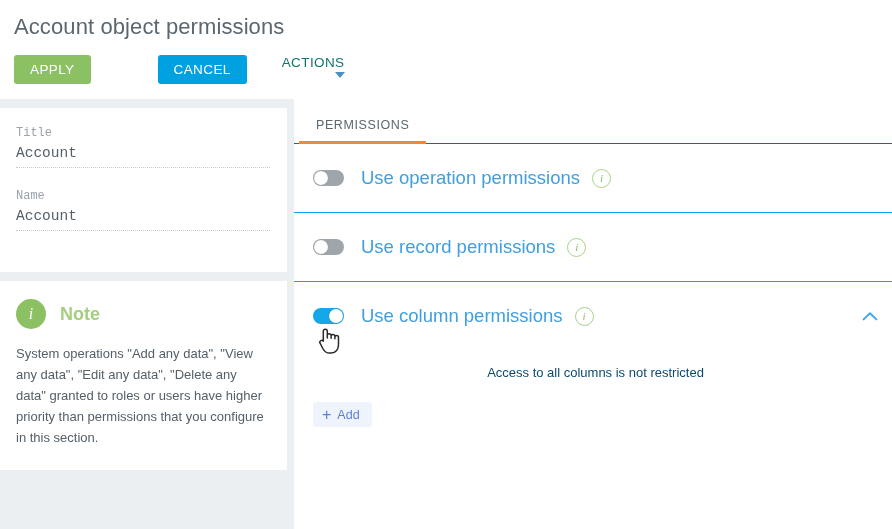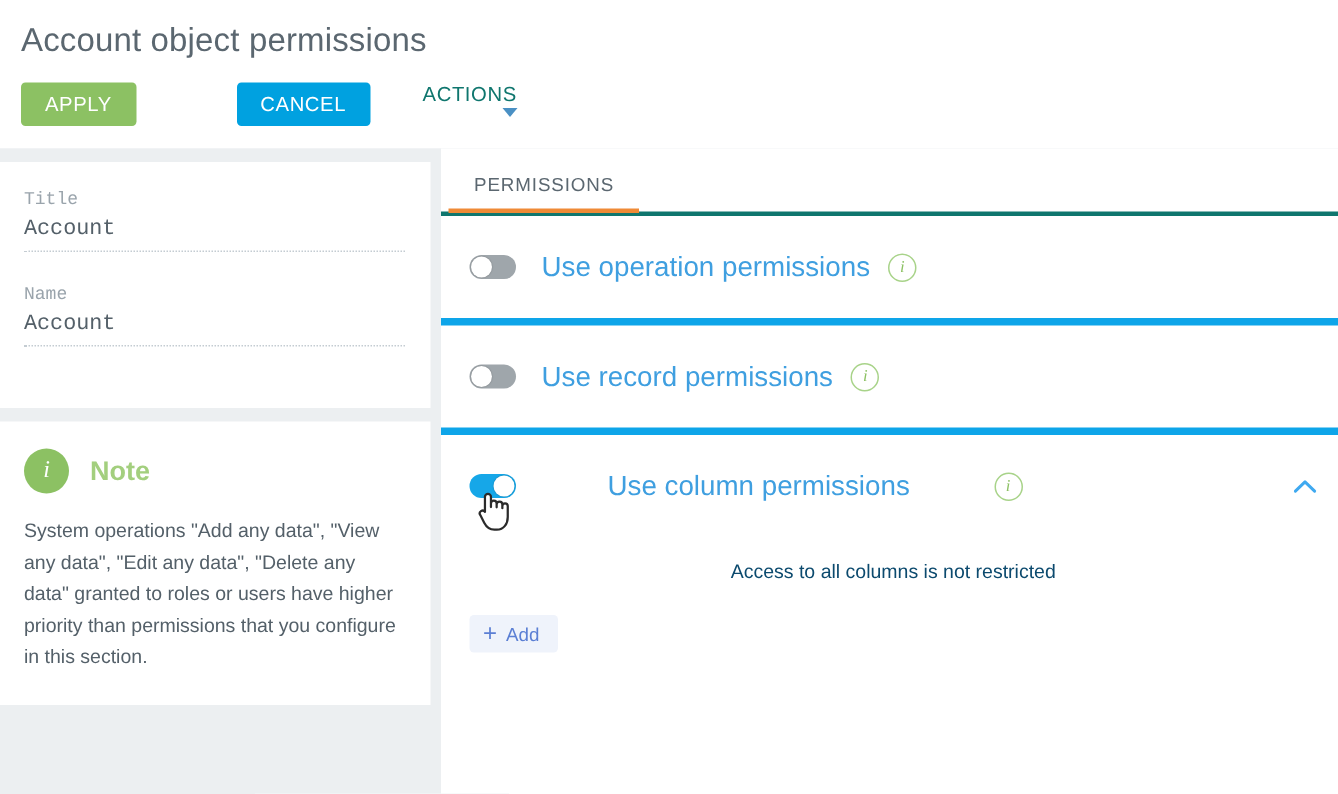--- a/index.html
+++ b/index.html
@@ -168,21 +168,21 @@
     font-weight: 700;
   }
   .note-text {
     font-size: 13px;
     color: #546069;
     line-height: 21px;
   }
 
   
   .tabs {
-    border-bottom: 3px solid #0f766e;
+    border-bottom: 1px solid #0f766e;
     padding-left: 5px;
     height: 45px;
     box-sizing: border-box;
     display: flex;
     align-items: flex-end;
   }
   .tab {
     font-size: 12.5px;
     letter-spacing: 0.6px;
     color: #5b6770;
@@ -193,24 +193,24 @@
   }
   .tab.active {
     border-bottom-color: #ef8a36;
   }
 
   .perm-row {
     display: flex;
     align-items: center;
     height: 68px;
     padding: 0 14px 0 19px;
-    border-bottom: 5px solid #0ea5e9;
+    border-bottom: 1px solid #0ea5e9;
     position: relative;
   }
-  .perm-row.no-border { border-bottom: none; gap: 44px; }
+  .perm-row.no-border { border-bottom: none; }
 
   .toggle {
     width: 31px;
     height: 16px;
     border-radius: 9px;
     background: #9fa6ab;
     position: relative;
     flex: 0 0 31px;
     cursor: pointer;
   }

